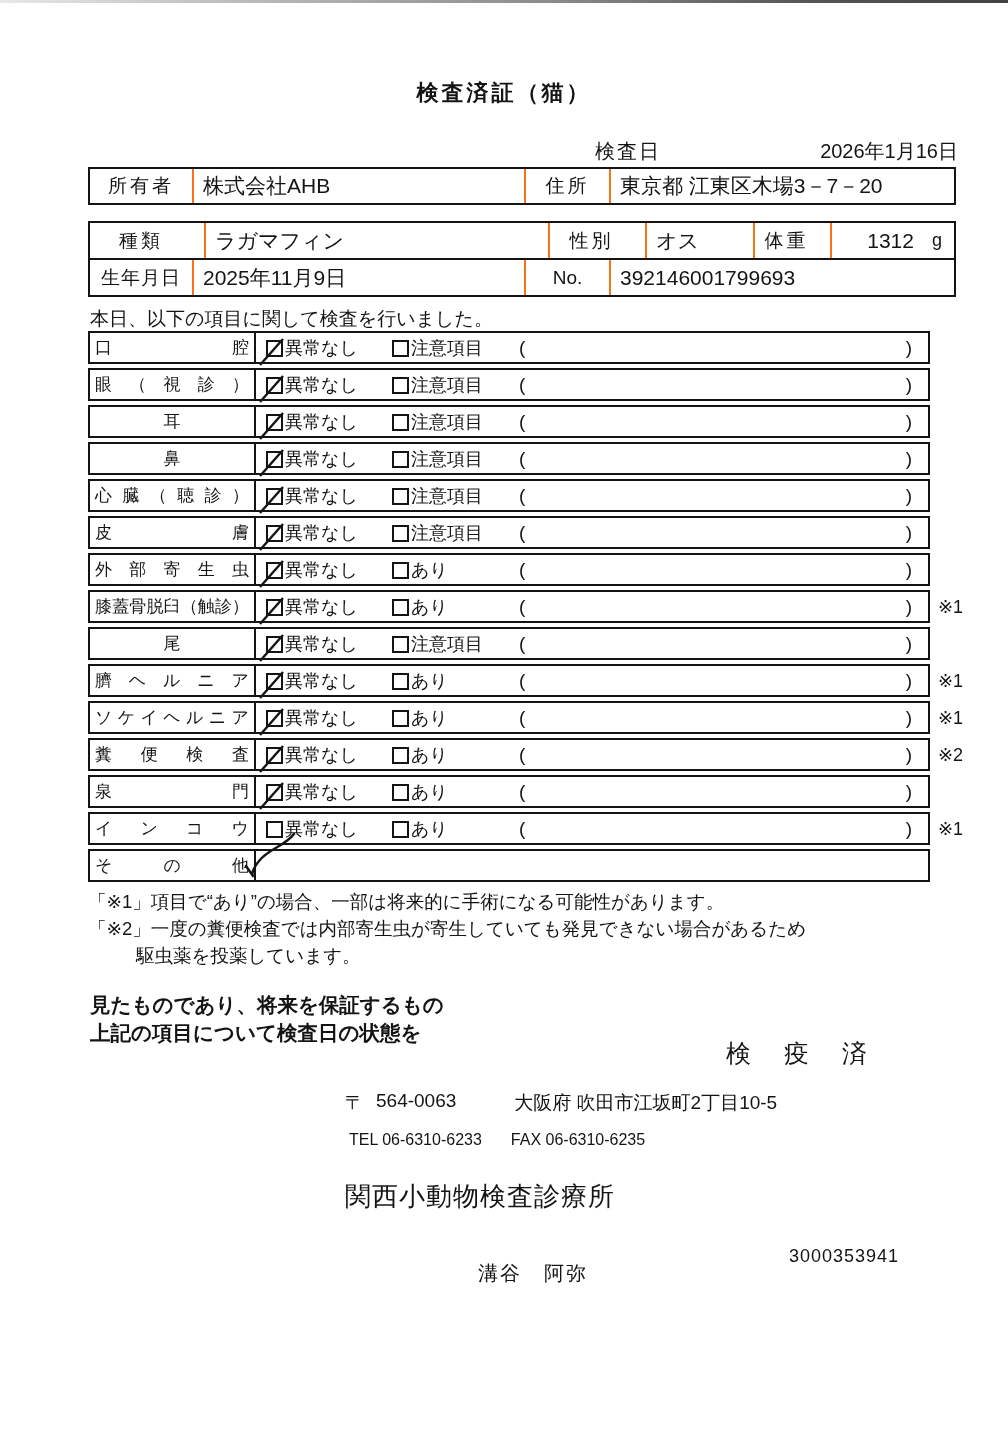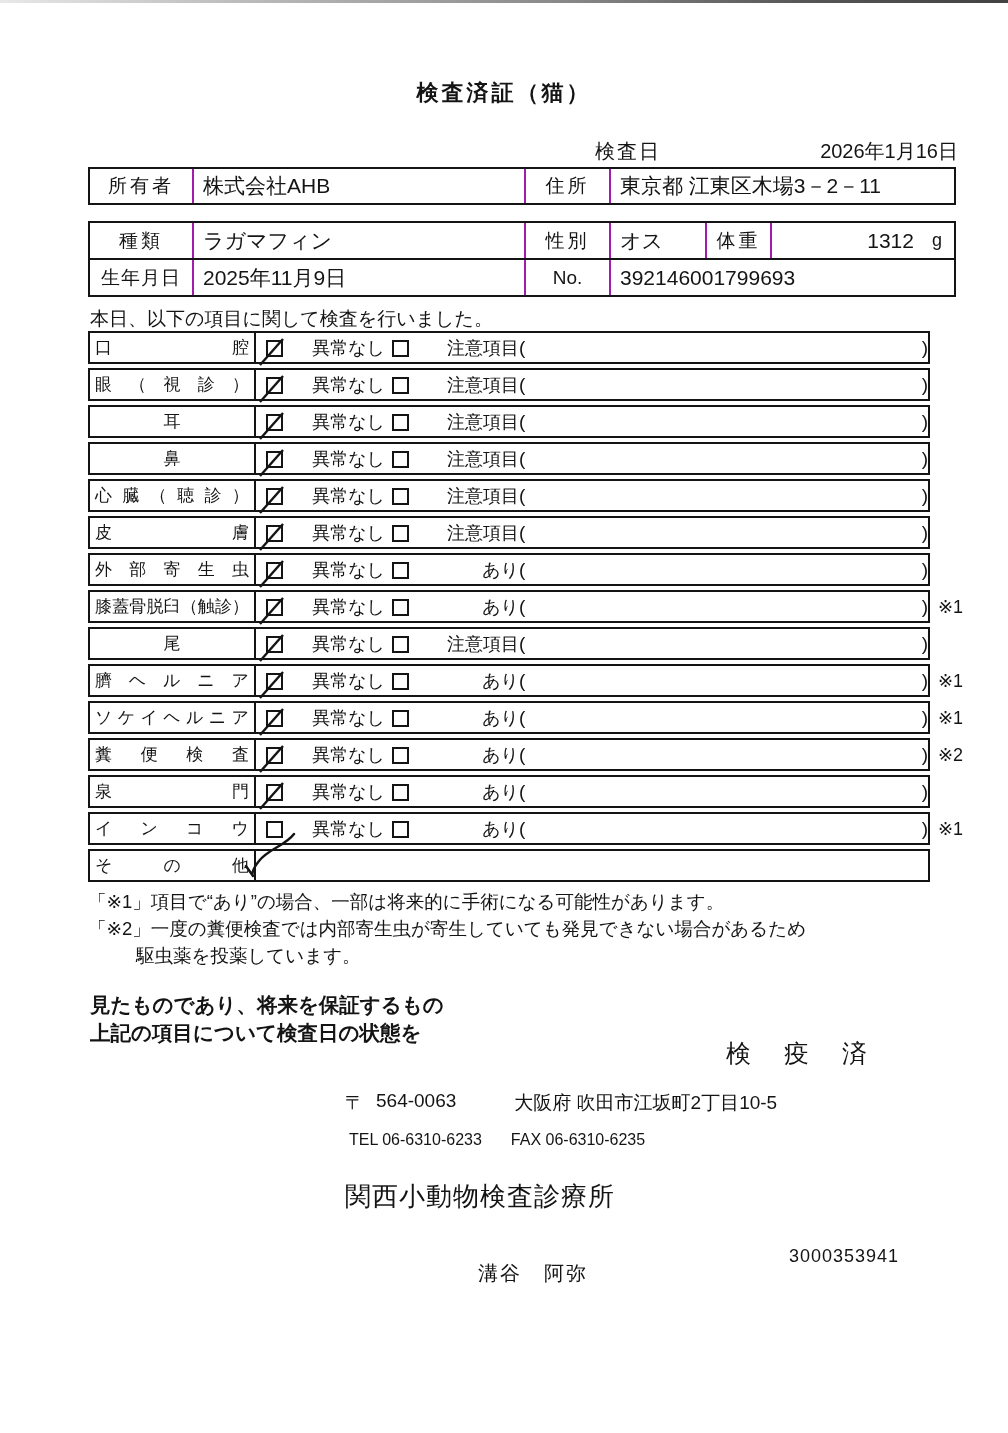--- a/index.html
+++ b/index.html
@@ -22,45 +22,45 @@
   .insp-date-row{position:absolute;top:138px;left:0;width:1008px;height:24px;font-size:20px;}
   .insp-date-label{position:absolute;left:595px;top:0;letter-spacing:2px;}
   .insp-date-value{position:absolute;right:50px;top:0;}
 
   
   .hbox{position:absolute;left:88px;width:868px;border:2px solid #141414;box-sizing:border-box;background:#fff;}
   .owner-box{top:167px;height:38px;}
   .pet-box{top:221px;height:76px;}
   .hgrid{display:grid;height:100%;align-items:center;}
   .owner-grid{grid-template-columns:102px 332px 85px 1fr;}
-  .pet-grid-top{grid-template-columns:102px 332px 85px 96px 65px 1fr;height:37px;border-bottom:2px solid #141414;box-sizing:border-box;}
+  .pet-grid-top{grid-template-columns:102px 332px 85px 96px 65px 1fr;height:37px;border-bottom:2px solid #141414;box-sizing:border-box;gap:12px;}
   .pet-grid-bottom{grid-template-columns:102px 332px 85px 1fr;height:35px;}
   .hcell{height:100%;display:flex;align-items:center;box-sizing:border-box;}
-  .hcell.vline{border-left:2px solid #a21caf;}
+  .hcell.vline{border-left:2px solid #f97316;}
   .hlabel{justify-content:center;font-size:19px;letter-spacing:3px;}
   .hvalue{padding-left:9px;font-size:21px;}
   .weight-cell{justify-content:flex-end;padding-right:12px;font-size:21px;gap:18px;text-align:center;}
   .unit{font-size:18px;}
 
   .intro-line{position:absolute;left:90px;top:306px;font-size:19px;}
 
   
   .checklist{position:absolute;left:88px;top:331px;width:842px;}
   .chk-row{
     position:relative;display:flex;align-items:stretch;
     height:33px;border:2px solid #141414;box-sizing:border-box;
     margin-bottom:4px;background:#fff;
   }
   .chk-label{
     width:166px;border-right:2px solid #141414;box-sizing:border-box;
     display:flex;align-items:center;justify-content:space-between;
     padding:0 5px;font-size:17px;flex-shrink:0;
   }
   .chk-label.single{justify-content:center;}
-  .chk-content{flex:1;display:flex;align-items:center;padding-left:3px;position:relative;text-align:right;}
+  .chk-content{flex:1;display:flex;align-items:center;padding-left:3px;padding-right:16px;position:relative;}
   .cbox{width:26px;height:32px;flex-shrink:0;position:relative;top:2px;}
   .cbox svg{overflow:visible;display:block;}
   .cbox .slash{display:none;}
   .cbox.checked .slash{display:block;}
   .opt1-text{width:100px;font-size:18px;flex-shrink:0;}
   .opt2-text{width:108px;font-size:18px;flex-shrink:0;}
   .paren{font-size:19px;}
   .paren-fill{flex:1;}
   .row-note{position:absolute;left:848px;top:4px;font-size:18px;white-space:nowrap;}
   .swoosh{position:absolute;left:152px;top:16px;width:64px;height:56px;overflow:visible;z-index:2;pointer-events:none;}
@@ -89,21 +89,21 @@
   <div class="insp-date-row">
     <span class="insp-date-label">検査日</span>
     <span class="insp-date-value">2026年1月16日</span>
   </div>
 
   <div class="hbox owner-box">
     <div class="hgrid owner-grid">
       <div class="hcell hlabel">所有者</div>
       <div class="hcell hvalue vline">株式会社AHB</div>
       <div class="hcell hlabel vline">住所</div>
-      <div class="hcell hvalue vline">東京都 江東区木場3－2－11</div>
+      <div class="hcell hvalue vline">東京都 江東区木場3－7－20</div>
     </div>
   </div>
 
   <div class="hbox pet-box">
     <div class="hgrid pet-grid-top">
       <div class="hcell hlabel">種類</div>
       <div class="hcell hvalue vline">ラガマフィン</div>
       <div class="hcell hlabel vline">性別</div>
       <div class="hcell hvalue vline">オス</div>
       <div class="hcell hlabel vline">体重</div>

